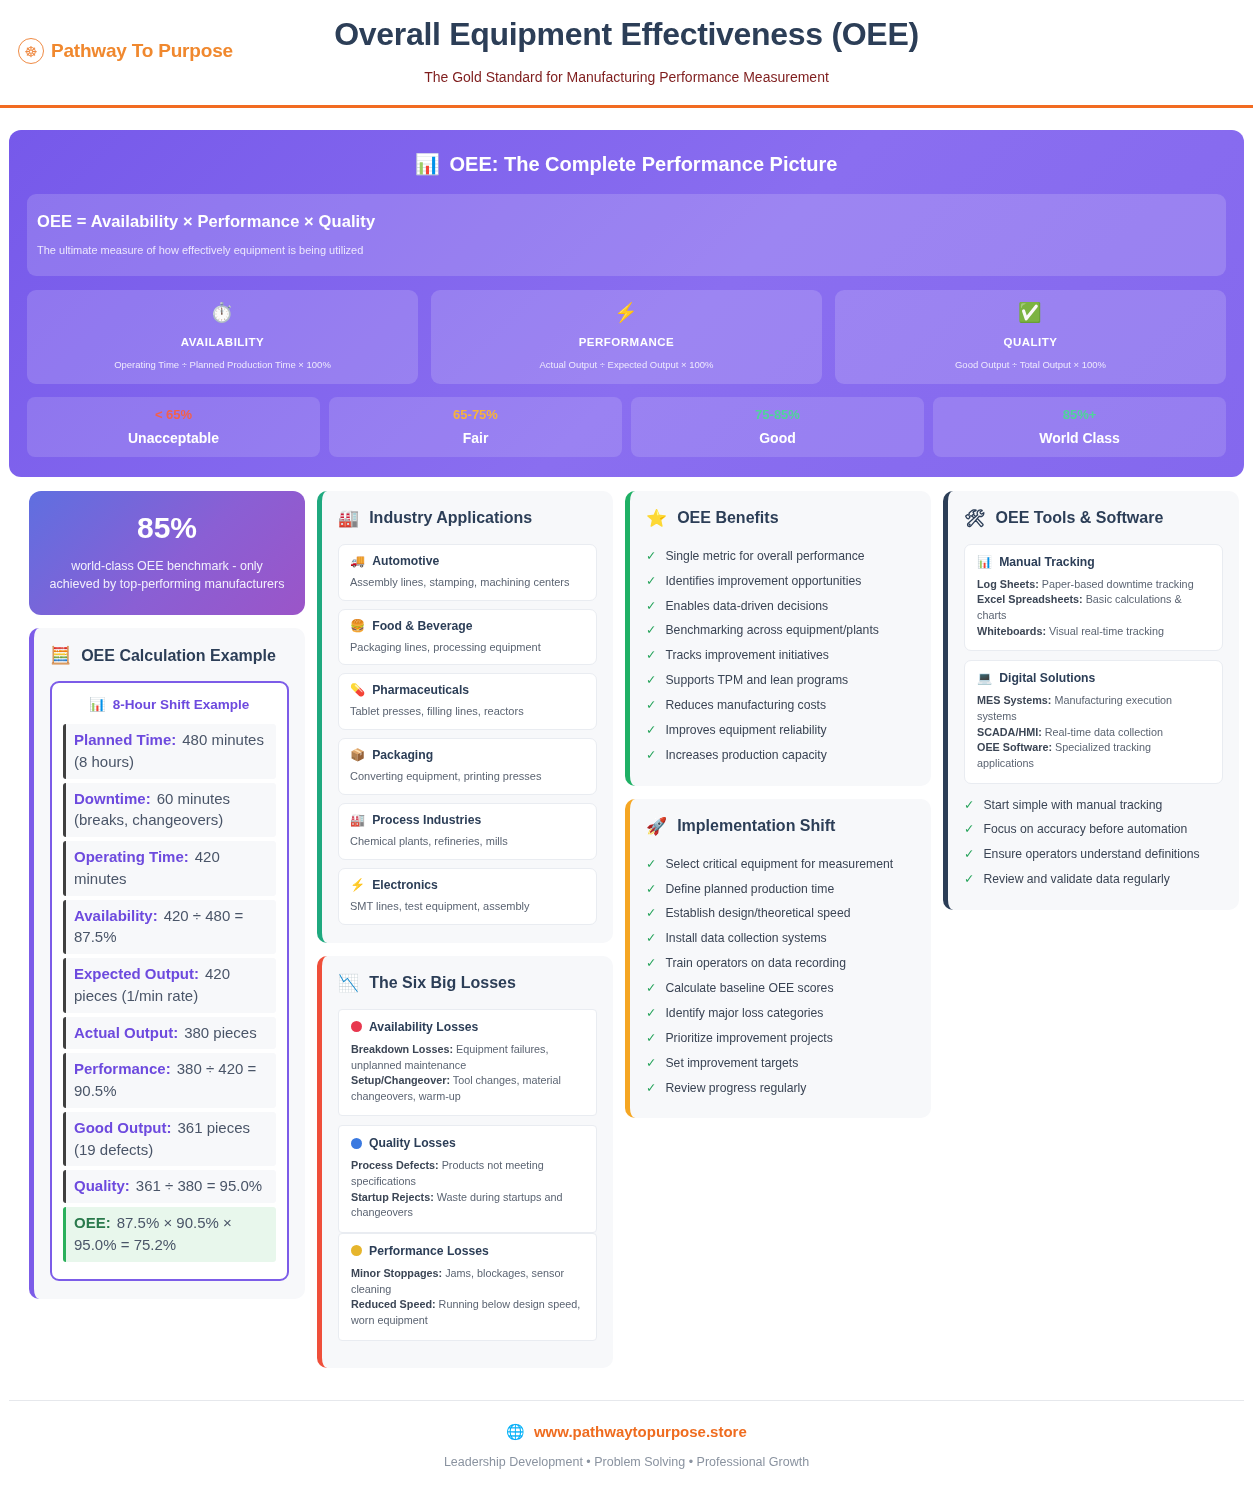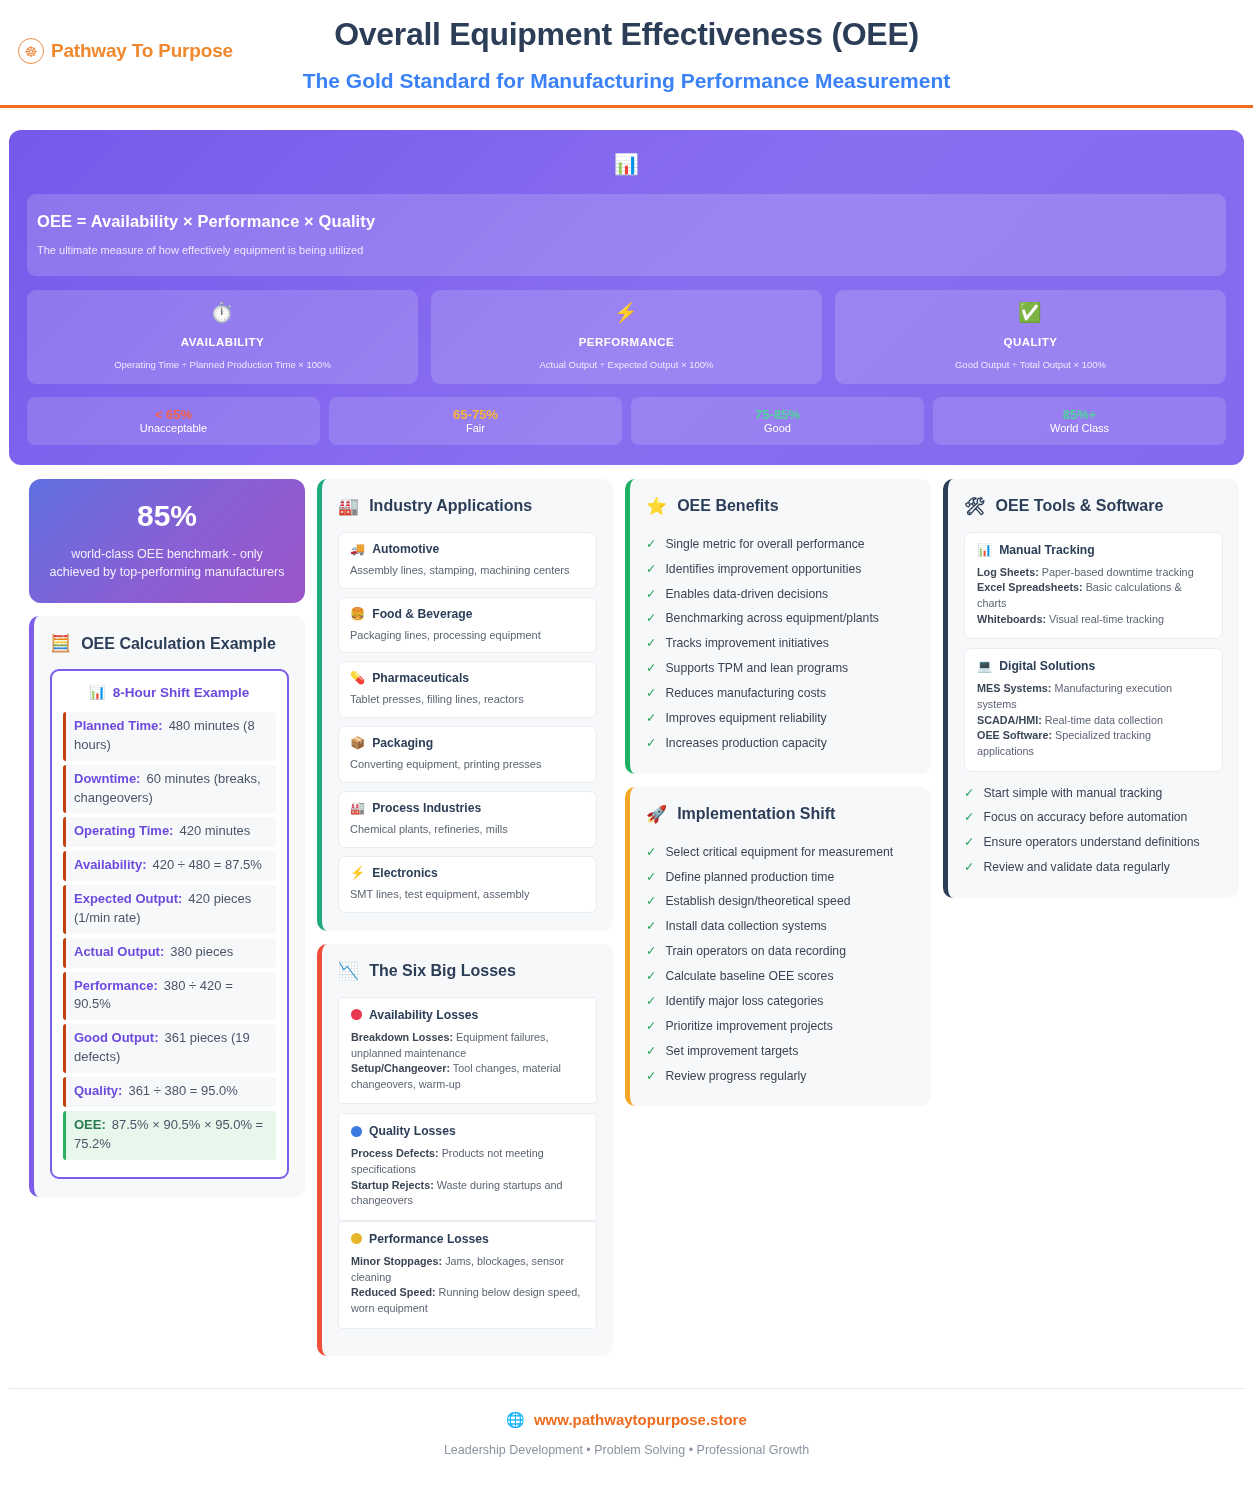--- a/index.html
+++ b/index.html
@@ -46,23 +46,23 @@
     white-space: nowrap;
   }
   .titles { text-align: center; }
   .main-title {
     color: #2c3e57;
     font-size: 32px;
     font-weight: bold;
     letter-spacing: -0.3px;
   }
   .sub-title {
-    color: #3b82f6;
-    font-size: 21px;
-    font-weight: bold;
+    color: #7f1d1d;
+    font-size: 14px;
+    font-weight: normal;
     margin-top: 16px;
   }
 
   
   .hero {
     margin: 22px 9px 0 9px;
     background: linear-gradient(135deg, #7659ea 0%, #8a6ef0 55%, #8468ee 100%);
     border-radius: 12px;
     padding: 22px 18px 20px 18px;
     color: #fff;
@@ -103,21 +103,21 @@
 
   .bands { display: flex; gap: 9px; margin-top: 13px; }
   .band {
     flex: 1;
     background: rgba(255,255,255,0.14);
     border-radius: 8px;
     padding: 10px 6px 11px 6px;
     text-align: center;
   }
   .band-range { font-size: 13px; font-weight: bold; }
-  .band-label { font-size: 11px; font-weight: normal; color: #fff; }
+  .band-label { font-size: 14px; font-weight: bold; margin-top: 8px; color: #fff; }
 
   
   .columns {
     display: flex;
     gap: 12px;
     margin: 14px 9px 0 9px;
     align-items: flex-start;
   }
   .col { display: flex; flex-direction: column; gap: 13px; }
   .col-1 { width: 296px; padding-left: 20px; }
@@ -164,25 +164,25 @@
   .calc-title {
     text-align: center;
     color: #6d4ade;
     font-weight: bold;
     font-size: 13.5px;
     margin-bottom: 12px;
     display: flex; align-items: center; justify-content: center; gap: 6px;
   }
   .calc-row {
     background: #f7f8fa;
-    border-left: 3px solid #c2410c;
+    border-left: 3px solid #404040;
     border-radius: 3px;
     padding: 5px 8px 6px 8px;
     margin-bottom: 4px;
-    font-size: 13px;
+    font-size: 15px;
     color: #4a5568;
     line-height: 1.45;
   }
   .calc-row b { color: #6d4ade; }
   .calc-row .v { margin-left: 6px; }
   .calc-row.total { background: #e8f7ec; border-left-color: #2bb05c; }
   .calc-row.total b { color: #2a7a4c; }
 
   
   .item {
@@ -268,20 +268,21 @@
     </div>
     <div class="titles">
       <div class="main-title">Overall Equipment Effectiveness (OEE)</div>
       <div class="sub-title">The Gold Standard for Manufacturing Performance Measurement</div>
     </div>
   </div>
 
   <div class="hero">
     <div class="hero-title">
       <span class="emo">📊</span>
+      <span>OEE: The Complete Performance Picture</span>
     </div>
 
     <div class="formula-box">
       <div class="formula-main">OEE = Availability × Performance × Quality</div>
       <div class="formula-sub">The ultimate measure of how effectively equipment is being utilized</div>
     </div>
 
     <div class="pillars">
       <div class="pillar">
         <div class="pillar-icon">⏱️</div>

